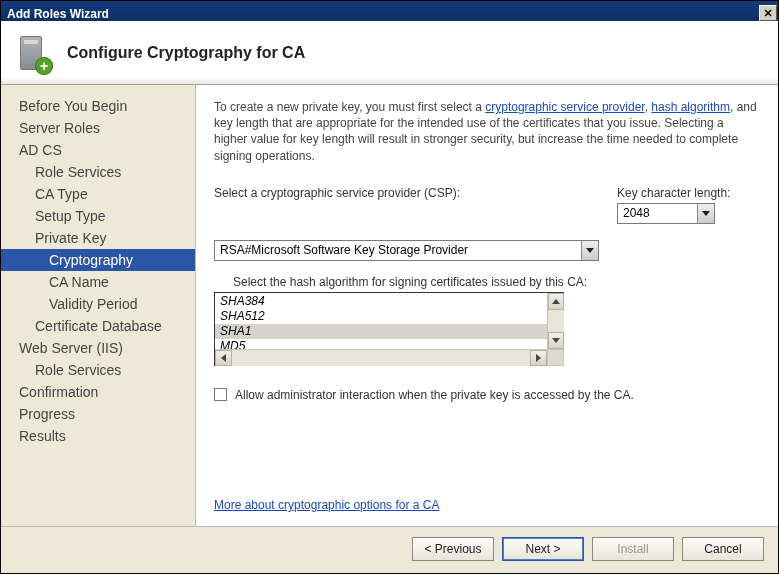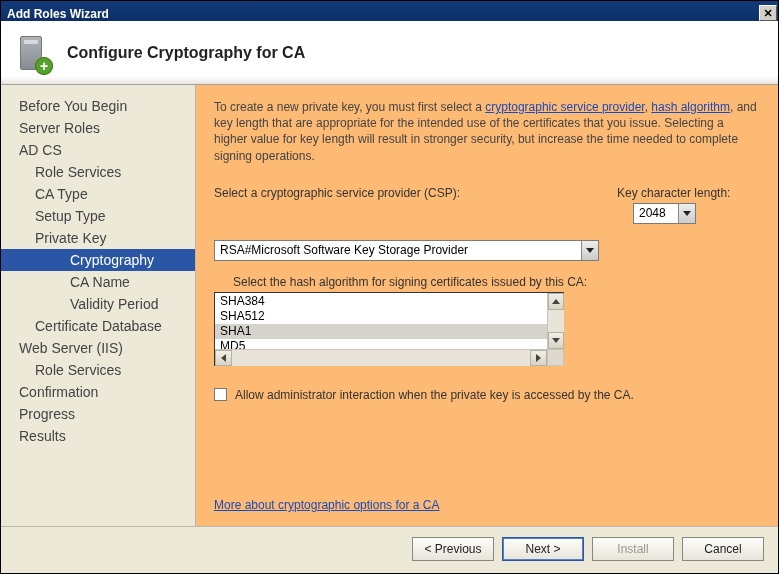--- a/index.html
+++ b/index.html
@@ -81,29 +81,29 @@
     padding-top:10px;
     font-size:14px;
   }
   .nav-item {
     padding: 3px 0 3px 18px;
     color:#444;
     cursor:default;
     white-space:nowrap;
   }
   .nav-item.sub { padding-left: 34px; }
-  .nav-item.sub2 { padding-left: 69px; }
+  .nav-item.sub2 { padding-left: 48px; }
   .nav-item.selected {
     background:#2a56a5;
     color:#fff;
   }
   
   .main {
     flex:1;
-    background:#fdba74;
+    background:#ffffff;
     padding: 14px 18px 8px 18px;
     position:relative;
     display:flex; flex-direction:column;
   }
   .intro {
     color:#444; line-height:1.35;
   }
   .intro a { color:#1a4bbd; text-decoration:underline; cursor:default;}
   .form-row { display:flex; gap:18px; margin-top:22px; }
   .form-col { display:flex; flex-direction:column; }
@@ -116,31 +116,31 @@
   .dropdown .btn {
     width:17px; background:linear-gradient(to bottom,#eee,#ccc);
     border-left:1px solid #888;
     display:flex;align-items:center;justify-content:center;
   }
   .tri-down {
     width:0;height:0;border-left:4px solid transparent;border-right:4px solid transparent;
     border-top:5px solid #222;
   }
   .csp { width:385px;margin-top:37px; }
-  .keylen { width:63px;margin-left:16px; }
+  .keylen { width:98px; }
 
   .hash-label { margin-top:14px; color:#333;margin-left:19px; }
   .hash-box {
     margin-top:3px; width:350px; height:74px;
     border:1px inset #888; border-right:none; border-bottom:none;
     background:#fff; position:relative;
     display:flex; flex-direction:column;
     overflow:hidden;
   }
-  .hash-list { flex:1; overflow:hidden; padding:1px 0;}
+  .hash-list { flex:1; overflow:hidden; padding:1px 0;font-style:italic;}
   .hash-item { padding:0 5px; font-size:12px; line-height:15px; color:#000; }
   .hash-item.selected { background:#d6d3ce; }
   .vscroll {
     position:absolute; top:0; right:0; width:17px; bottom:17px;
     background:#e8e4da; border-left:1px solid #c8c4b8;
     display:flex; flex-direction:column; justify-content:space-between;
   }
   .sbtn {
     height:17px; background:linear-gradient(to bottom,#f2efe6,#d7d3c6);
     border:1px solid #b5b1a4;

